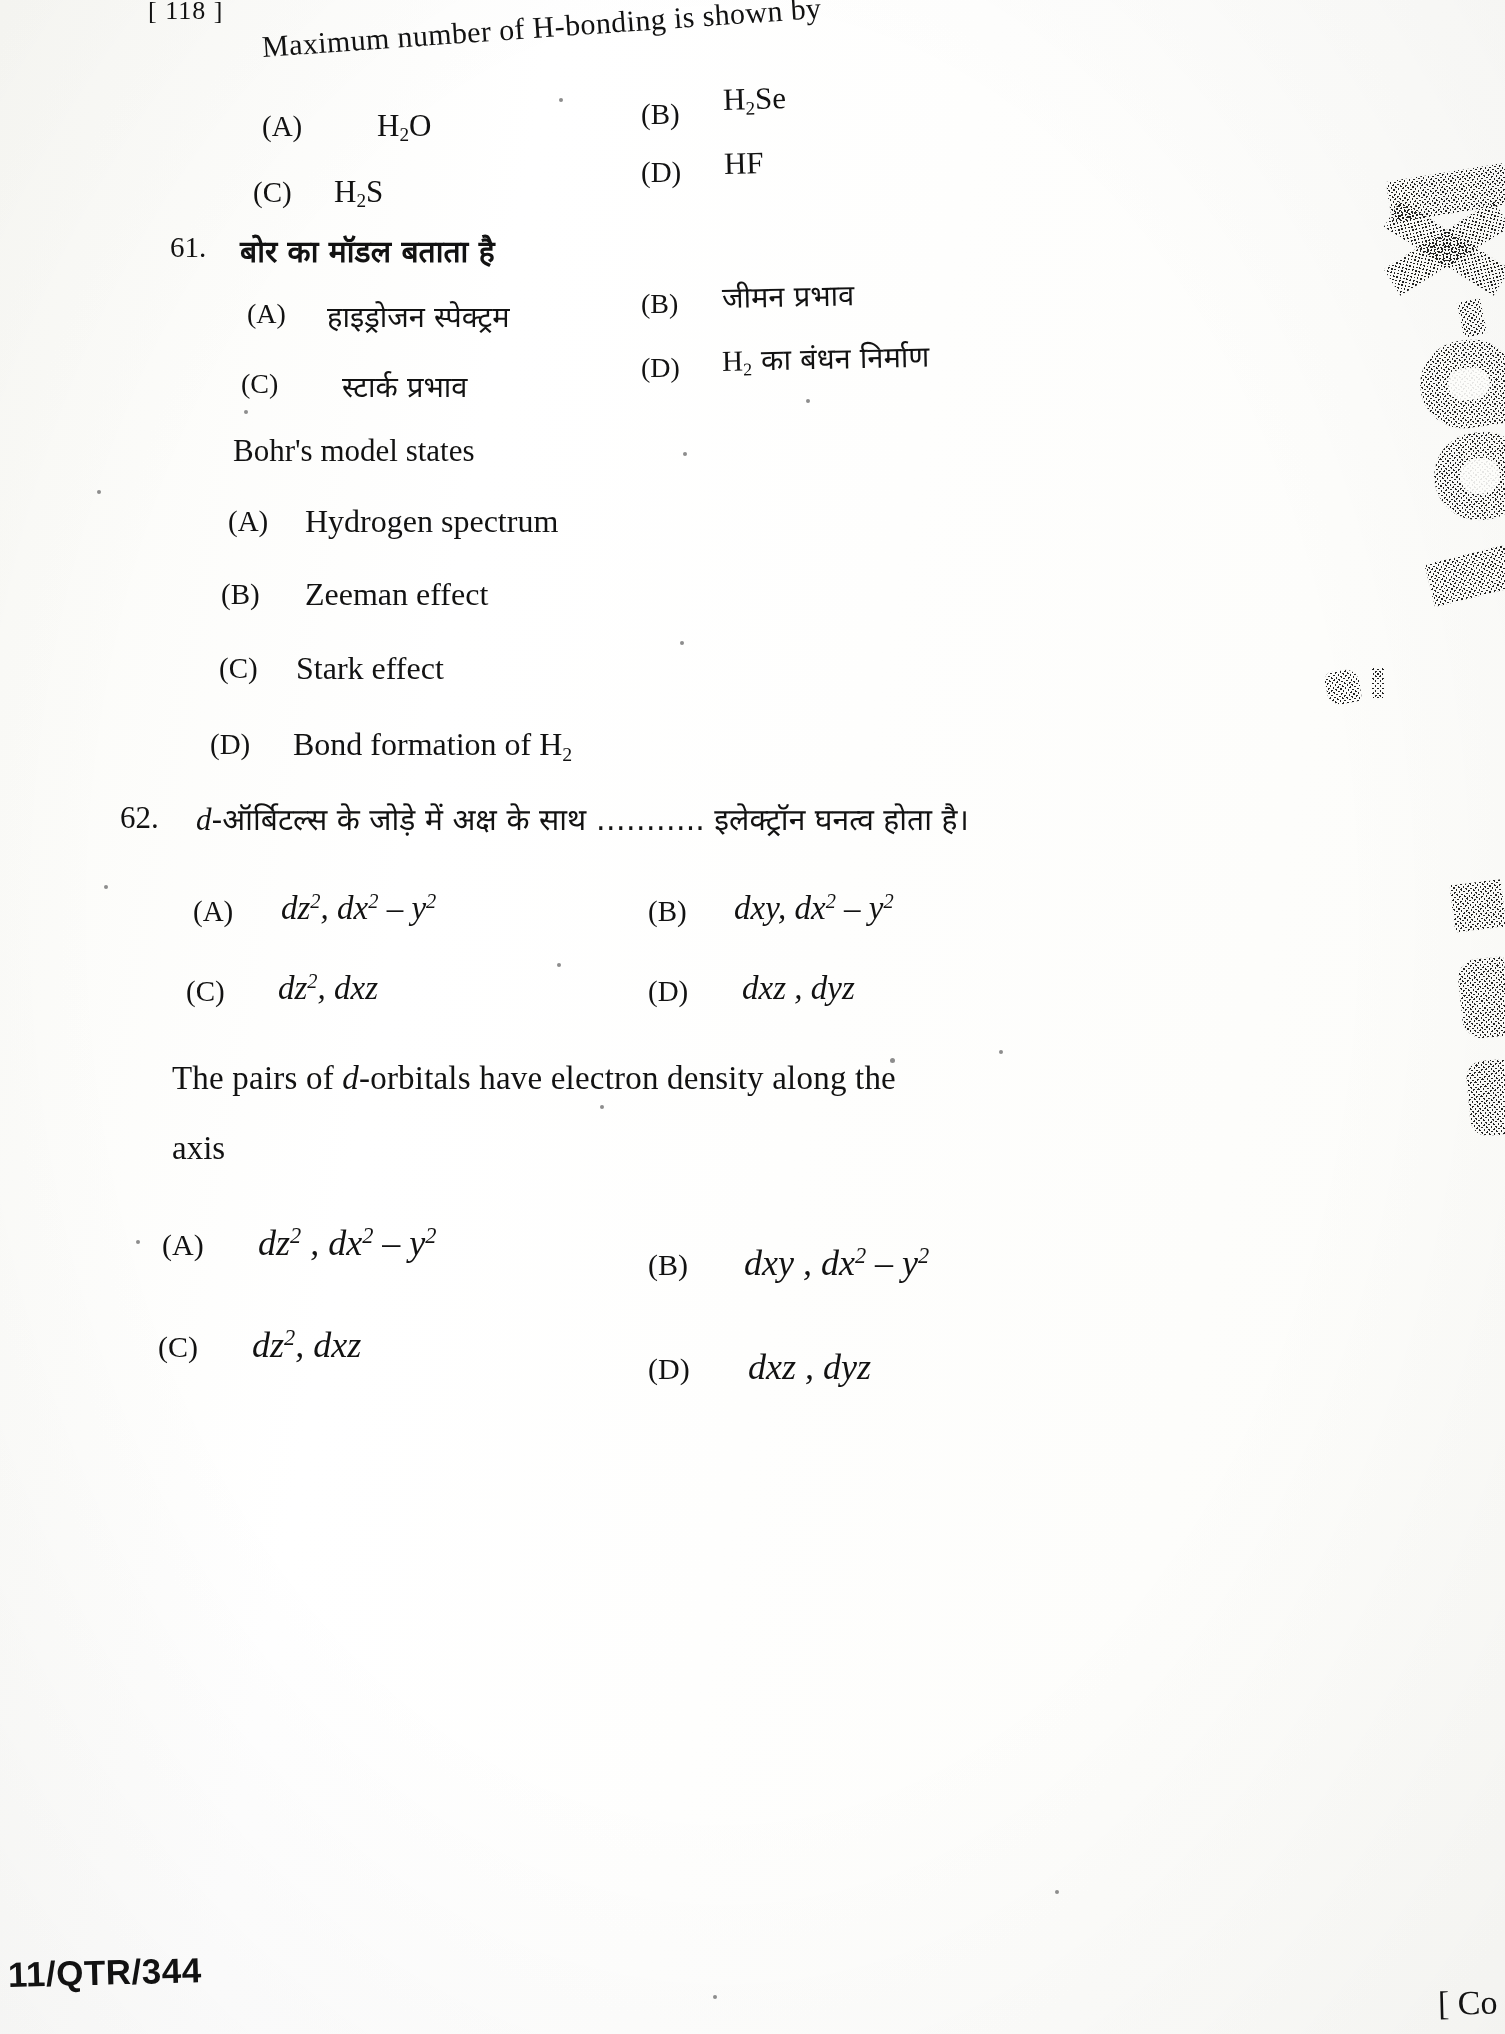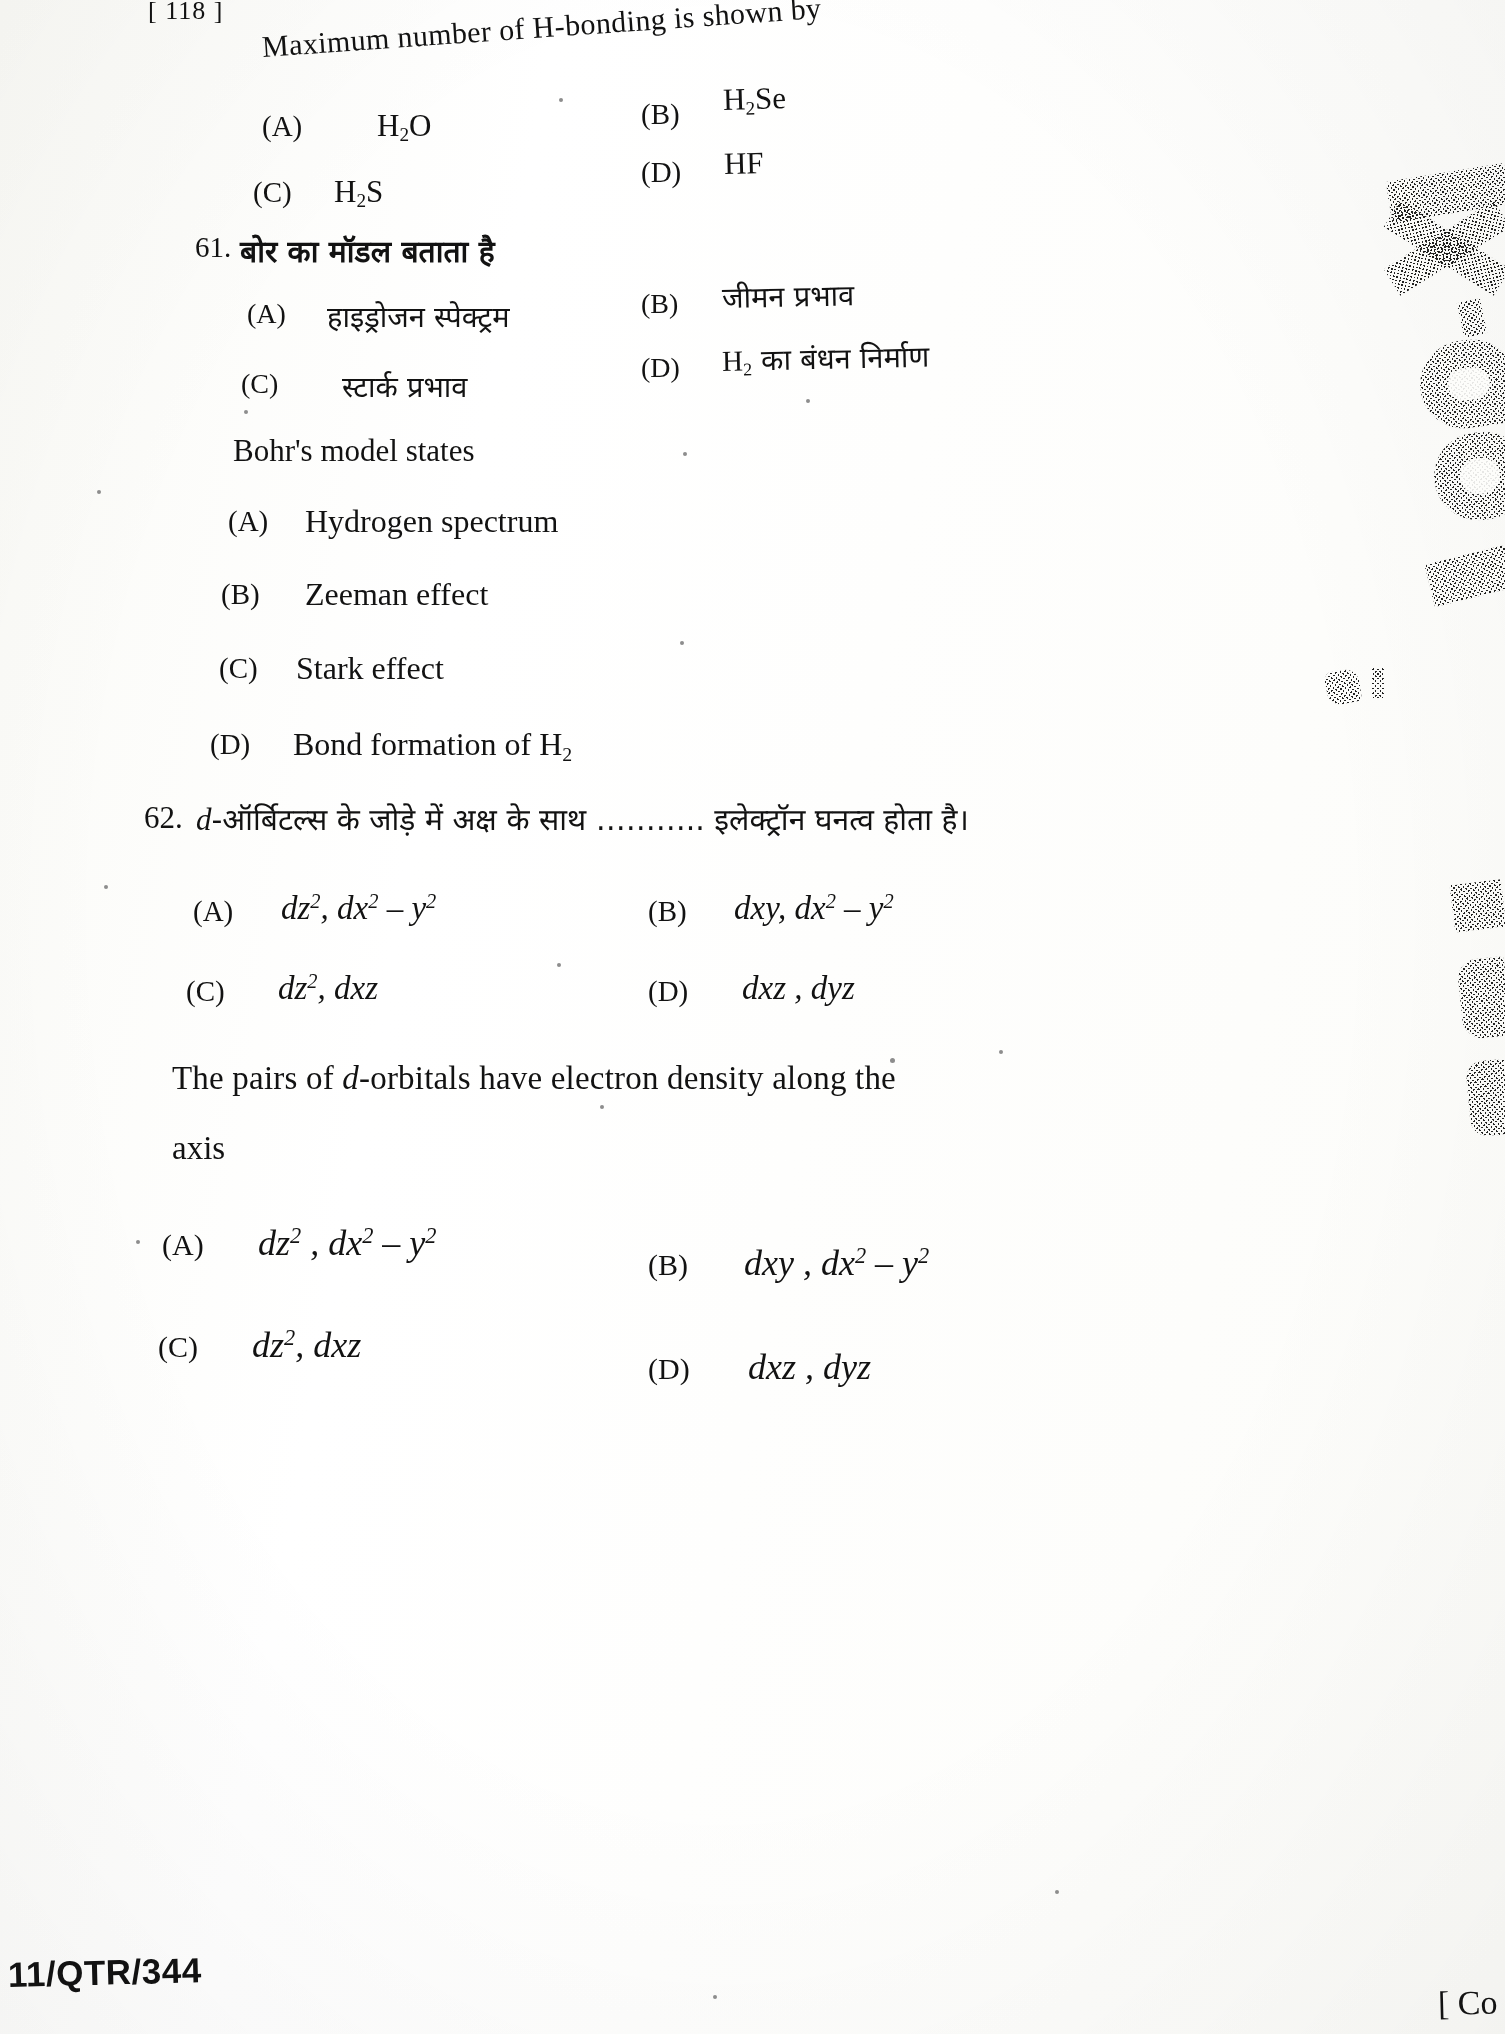--- a/index.html
+++ b/index.html
@@ -114,21 +114,21 @@
   </div>
 
   <div class="txt serif opt-tag" style="left:253px; top:176px; font-size:29px;">(C)</div>
   <div class="txt serif" style="left:334px; top:174px; font-size:31px;">
     <span>H</span><sub>2</sub><span>S</span>
   </div>
 
   <div class="txt serif opt-tag" style="left:641px; top:156px; font-size:29px;">(D)</div>
   <div class="txt serif" style="left:724px; top:146px; font-size:31px; transform:rotate(-1.4deg); transform-origin:left center;">HF</div>
 
-  <div class="txt serif" style="left:170px; top:231px; font-size:29px;margin-left:25px;">61.</div>
+  <div class="txt serif" style="left:170px; top:231px; font-size:29px;">61.</div>
   <div class="txt deva" style="left:240px; top:230px; font-size:30px;font-weight:bold;">बोर का मॉडल बताता है</div>
 
   <div class="txt serif opt-tag" style="left:247px; top:298px; font-size:28px;">(A)</div>
   <div class="txt deva" style="left:327px; top:296px; font-size:29px;">हाइड्रोजन स्पेक्ट्रम</div>
 
   <div class="txt serif opt-tag" style="left:641px; top:288px; font-size:28px;">(B)</div>
   <div class="txt deva" style="left:722px; top:277px; font-size:29px; transform:rotate(-1.2deg); transform-origin:left center;">जीमन प्रभाव</div>
 
   <div class="txt serif opt-tag" style="left:241px; top:368px; font-size:28px;">(C)</div>
   <div class="txt deva" style="left:342px; top:366px; font-size:29px;">स्टार्क प्रभाव</div>
@@ -147,21 +147,21 @@
   <div class="txt serif" style="left:305px; top:576px; font-size:32px;">Zeeman effect</div>
 
   <div class="txt serif opt-tag" style="left:219px; top:652px; font-size:29px;">(C)</div>
   <div class="txt serif" style="left:296px; top:650px; font-size:32px;">Stark effect</div>
 
   <div class="txt serif opt-tag" style="left:210px; top:728px; font-size:29px;">(D)</div>
   <div class="txt serif" style="left:293px; top:726px; font-size:32px;">
     <span>Bond formation of H</span><sub>2</sub>
   </div>
 
-  <div class="txt serif" style="left:120px; top:800px; font-size:31px;margin-left:24px;">62.</div>
+  <div class="txt serif" style="left:120px; top:800px; font-size:31px;">62.</div>
   <div class="txt" style="left:196px; top:798px; font-size:31px;">
     <span class="mathi">d</span><span class="deva" style="font-size:30px;">-ऑर्बिटल्स के जोड़े में अक्ष के साथ ……….. इलेक्ट्रॉन घनत्व होता है।</span>
   </div>
 
   <div class="txt serif opt-tag" style="left:193px; top:895px; font-size:29px;">(A)</div>
   <div class="txt mathi" style="left:281px; top:890px; font-size:33px;">
     <span>d</span><span>z</span><sup>2</sup><span>,</span>&nbsp;<span>d</span><span>x</span><sup>2</sup>&nbsp;<span>–</span>&nbsp;<span>y</span><sup>2</sup>
   </div>
 
   <div class="txt serif opt-tag" style="left:648px; top:895px; font-size:29px;">(B)</div>

